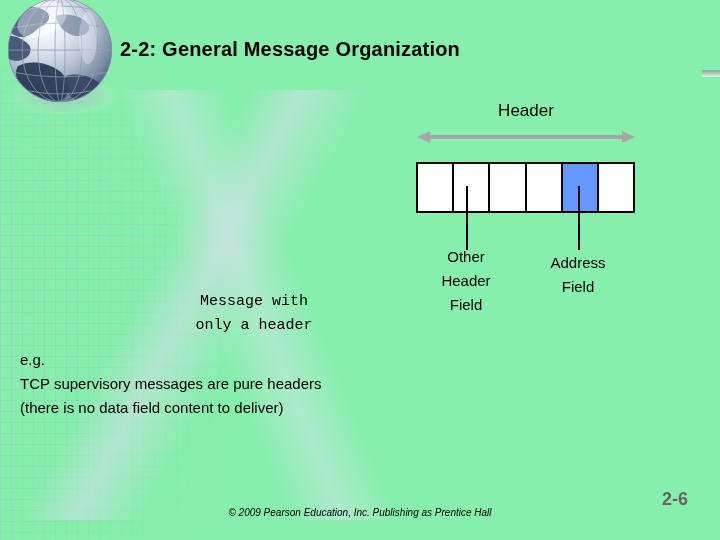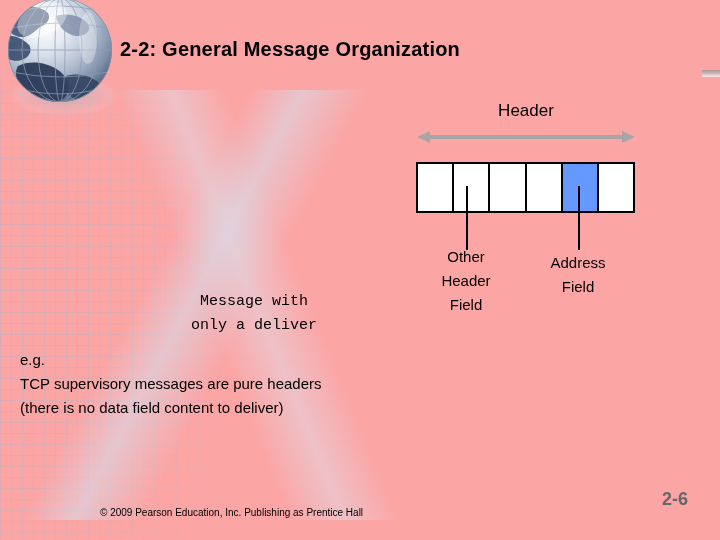--- a/index.html
+++ b/index.html
@@ -6,21 +6,21 @@
   html, body {
     margin: 0;
     padding: 0;
     background: #ffffff;
   }
   #slide {
     position: relative;
     width: 720px;
     height: 540px;
     overflow: hidden;
-    background: #fca5a5;
+    background: #86efac;
     font-family: "Liberation Sans", sans-serif;
     color: #000000;
   }
 
   
   .bg-squares {
     position: absolute;
     left: 0;
     top: 70px;
     width: 230px;
@@ -148,22 +148,24 @@
     line-height: 24px;
     color: #000000;
   }
 
   
   .copyright {
     position: absolute;
     left: 100px;
     top: 507px;
     width: 520px;
+    text-align: center;
     font-size: 10px;
     color: #000000;
+    font-style: italic;
   }
   .page-number {
     position: absolute;
     right: 32px;
     top: 489px;
     font-size: 18px;
     font-weight: bold;
     color: #666666;
   }
 </style>
@@ -250,21 +252,21 @@
     <div class="cell"></div>
     <div class="cell filled"></div>
     <div class="cell"></div>
   </div>
 
   <div class="leader l-other"></div>
   <div class="leader l-dest"></div>
 
   <div class="callout c-msg">
     <div>Message with</div>
-    <div>only a deliver</div>
+    <div>only a header</div>
   </div>
 
   <div class="callout c-other">
     <div>Other</div>
     <div>Header</div>
     <div>Field</div>
   </div>
 
   <div class="callout c-dest">
     <div>Address</div>

